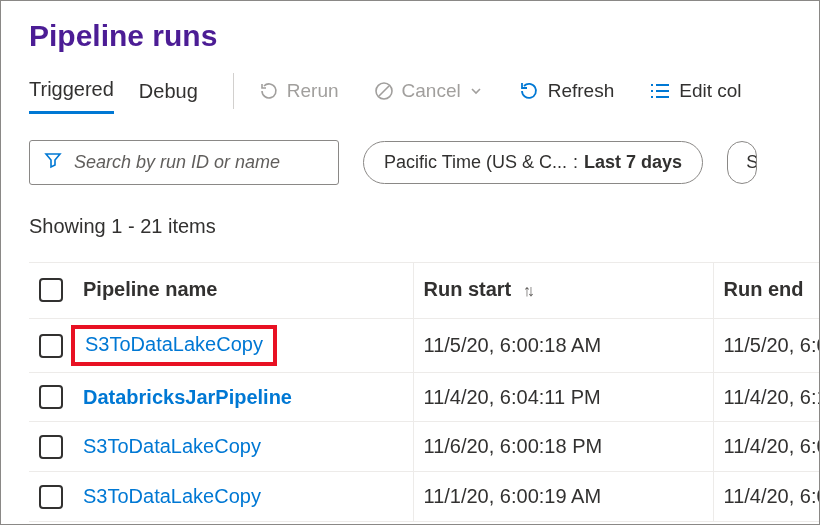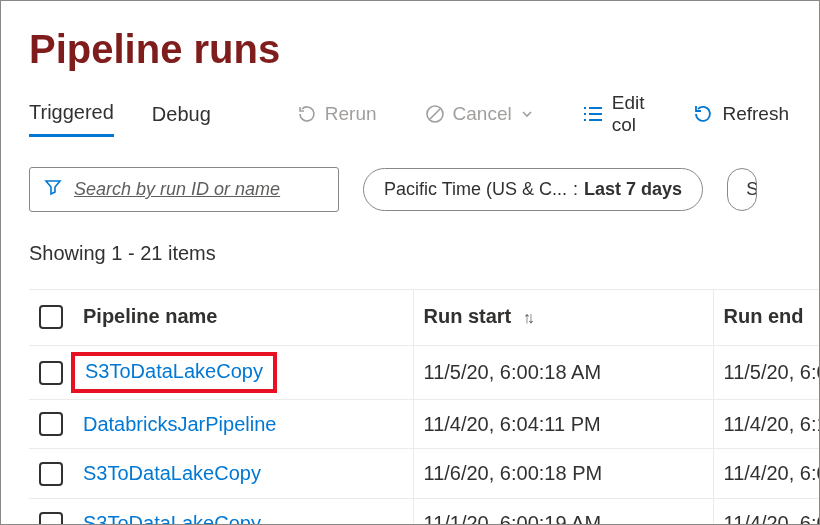--- a/index.html
+++ b/index.html
@@ -10,29 +10,29 @@
     color: #323130;
     width: 820px;
     height: 525px;
     overflow: hidden;
     border: 1px solid #8a8886;
   }
   .container {
     padding: 18px 0 0 28px;
   }
   h1 {
-    font-size: 40px;
+    font-size: 30px;
     font-weight: 600;
-    margin: 8px 0 20px 0;
-    color: #7f1d1d;
+    margin: 0 0 20px 0;
+    color: #4c1d95;
   }
   .tabs-toolbar {
     display: flex;
     align-items: center;
-    gap: 16px;
+    gap: 3px;
     border-bottom: 1px solid transparent;
     margin-bottom: 24px;
   }
   .tab {
     font-size: 20px;
     padding: 4px 0 10px 0;
     margin-right: 22px;
     cursor: pointer;
     color: #323130;
   }
@@ -67,21 +67,20 @@
     display: flex;
     align-items: center;
     gap: 12px;
     border: 1px solid #8a8886;
     border-radius: 3px;
     padding: 10px 14px;
     width: 310px;
     color: #605e5c;
     font-size: 18px;
     font-style: italic;
-    text-decoration: underline;
   }
   .search-box svg { flex: none; }
   .pill {
     display: flex;
     align-items: center;
     border: 1px solid #8a8886;
     border-radius: 24px;
     padding: 10px 20px;
     font-size: 18px;
     white-space: nowrap;
@@ -176,35 +175,35 @@
       <span>Cancel</span>
       <span>
         <svg width="14" height="14" viewBox="0 0 14 14" fill="none" stroke="#a19f9d" stroke-width="1.6">
           <path d="M3 5l4 4 4-4"></path>
         </svg>
       </span>
     </div>
 
     <div class="toolbar-btn enabled">
       <span>
-        <svg width="22" height="18" viewBox="0 0 22 18" fill="none" stroke="#0078d4" stroke-width="2">
-          <path d="M2 3h2M7 3h13M2 9h2M7 9h13M2 15h2M7 15h13"></path>
-        </svg>
-      </span>
-      <span>Edit col</span>
-    </div>
-
-    <div class="toolbar-btn enabled">
-      <span>
         <svg width="22" height="22" viewBox="0 0 22 22" fill="none" stroke="#0078d4" stroke-width="1.8">
           <path d="M4 11a7 7 0 1 0 2-5"></path>
             <path d="M4 3v5h5"></path>
         </svg>
       </span>
       <span>Refresh</span>
+    </div>
+
+    <div class="toolbar-btn enabled">
+      <span>
+        <svg width="22" height="18" viewBox="0 0 22 18" fill="none" stroke="#0078d4" stroke-width="2">
+          <path d="M2 3h2M7 3h13M2 9h2M7 9h13M2 15h2M7 15h13"></path>
+        </svg>
+      </span>
+      <span>Edit col</span>
     </div>
   </div>
 
   <div class="filter-row">
     <div class="search-box">
       <span>
         <svg width="18" height="18" viewBox="0 0 18 18" fill="none" stroke="#0078d4" stroke-width="1.6">
           <path d="M2 3h14l-5 6v5l-4 2v-7z"></path>
         </svg>
       </span>
@@ -244,21 +243,21 @@
     </thead>
     <tbody id="rows">
         <tr>
           <td style="border-left:none;"><span class="chk"></span></td>
           <td style="border-left:none;"><span class="highlight"><span class="link">S3ToDataLakeCopy</span></span></td>
           <td>11/5/20, 6:00:18 AM</td>
           <td>11/5/20, 6:03:</td>
         </tr>
         <tr>
           <td style="border-left:none;"><span class="chk"></span></td>
-          <td style="border-left:none;"><span class="link">DatabricksJarPipeline</span></td>
+          <td style="border-left:none;font-weight:bold;"><span class="link">DatabricksJarPipeline</span></td>
           <td>11/4/20, 6:04:11 PM</td>
           <td>11/4/20, 6:10:</td>
         </tr>
         <tr>
           <td style="border-left:none;"><span class="chk"></span></td>
           <td style="border-left:none;"><span class="link">S3ToDataLakeCopy</span></td>
           <td>11/6/20, 6:00:18 PM</td>
           <td>11/4/20, 6:03:</td>
         </tr>
         <tr>

